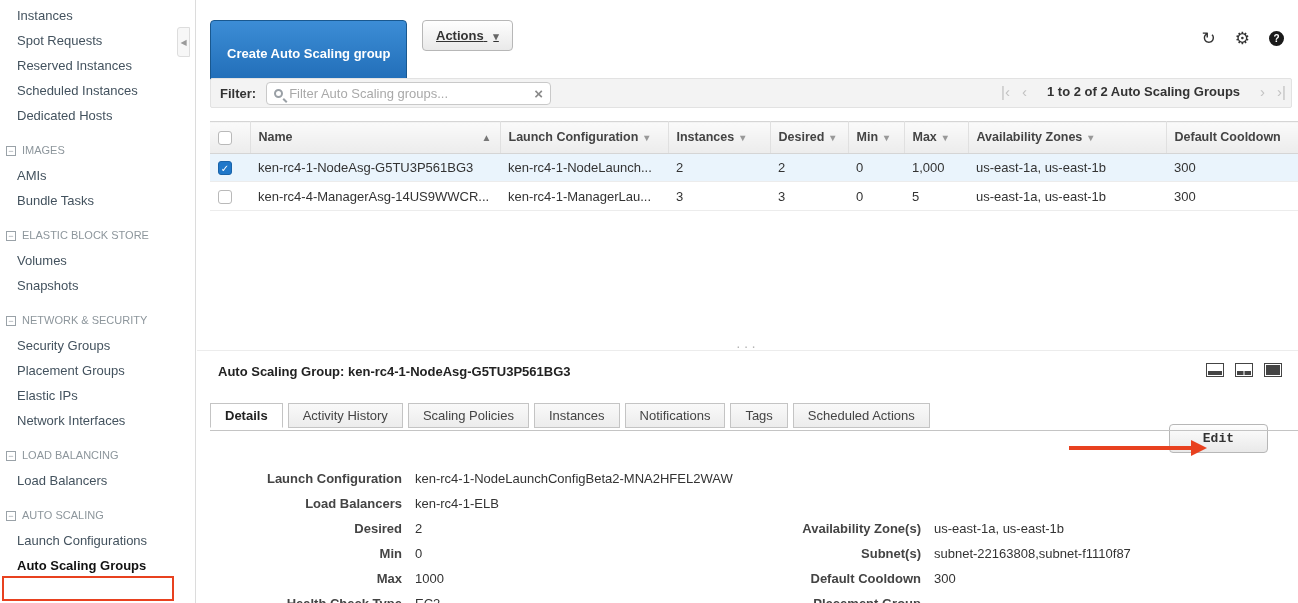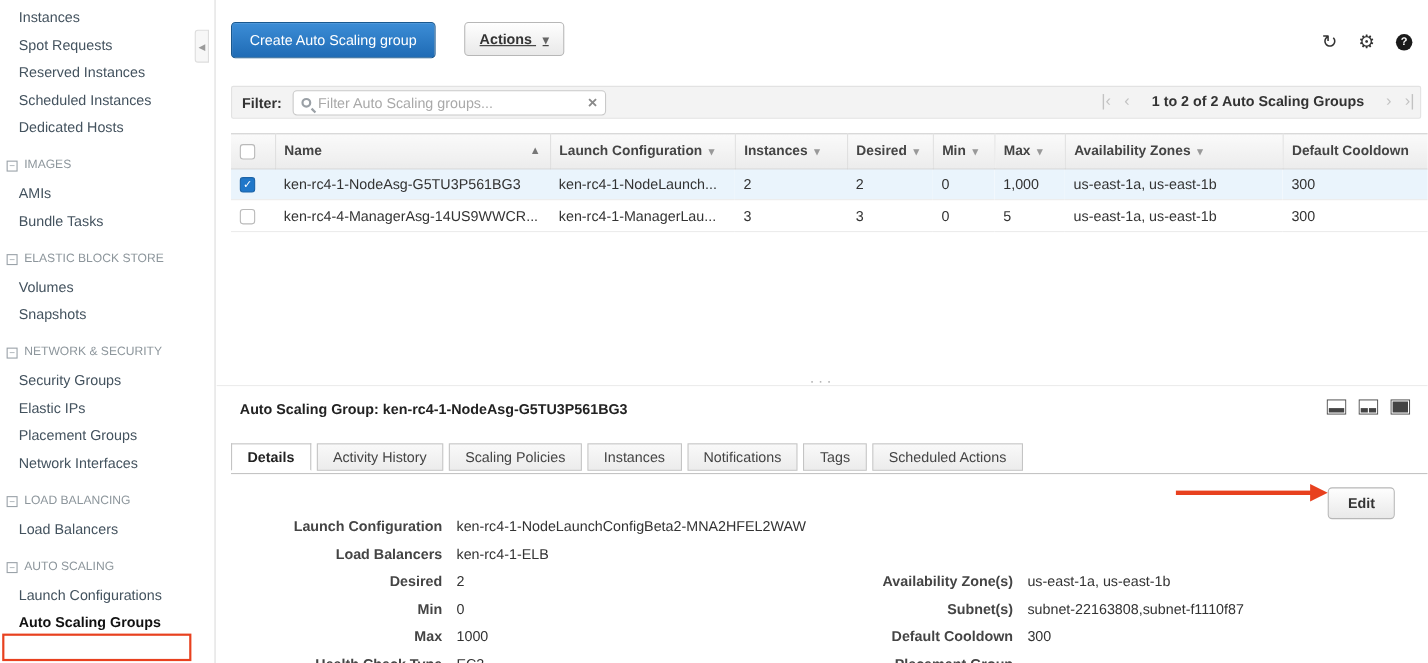--- a/index.html
+++ b/index.html
@@ -14,21 +14,21 @@
   .side-section { height:25px; line-height:25px; margin-top:10px; padding-left:6px; color:#8d969c; font-size:11px; display:flex; align-items:center; white-space:nowrap; cursor:pointer; }
   .minus-box { display:inline-block; width:10px; height:10px; border:1px solid #9aa2a8; color:#9aa2a8; font-size:9px; line-height:8px; text-align:center; margin-right:6px; flex:0 0 auto; }
   .collapse-handle { position:absolute; left:177px; top:27px; width:13px; height:30px; background:#f7f7f7; border:1px solid #ddd; border-radius:3px 0 0 3px; color:#9b9b9b; font-size:8px; display:flex; align-items:center; justify-content:center; cursor:pointer; }
 
   
   .annot-box { position:absolute; left:2px; top:576px; width:172px; height:25px; border:2px solid #e8411f; pointer-events:none; }
 
   
   .main { position:absolute; left:197px; top:0; width:1101px; height:603px; }
 
-  .btn-primary { position:absolute; left:13px; top:20px; padding:8px 16px; background:linear-gradient(#3c8dd6,#1f6bb5); border:1px solid #19588f; border-radius:4px; color:#fff; font-weight:normal; font-size:13px; cursor:pointer; }
+  .btn-primary { position:absolute; left:13px; top:20px; padding:25px 16px; background:linear-gradient(#3c8dd6,#1f6bb5); border:1px solid #19588f; border-radius:4px; color:#fff; font-weight:bold; font-size:13px; cursor:pointer; }
   .btn-gray { padding:7px 13px; background:linear-gradient(#fefefe,#e9e9e9); border:1px solid #b7b7b7; border-radius:4px; color:#333; font-weight:bold; font-size:13px; cursor:pointer; }
   .btn-actions { position:absolute; left:225px; top:20px;text-decoration:underline; }
   .btn-actions .caret { color:#666; font-size:11px; margin-left:6px; }
 
   .top-icons { position:absolute; right:14px; top:30px; display:flex; gap:19px; align-items:center; }
   .icon-refresh, .icon-gear { font-size:17px; color:#333; cursor:pointer; line-height:1; }
   .icon-help { width:15px; height:15px; border-radius:50%; background:#1a1a1a; color:#fff; font-size:10px; font-weight:bold; display:flex; align-items:center; justify-content:center; cursor:pointer; }
 
   
   .filter-bar { position:absolute; left:13px; right:6px; top:78px; height:30px; background:#f3f3f3; border:1px solid #e2e2e2; border-radius:2px; display:flex; align-items:center; }
@@ -63,21 +63,21 @@
   .pane-icons { position:absolute; right:16px; top:363px; display:flex; gap:11px; }
   .pane-icons svg { cursor:pointer; display:block; }
 
   .tabs { position:absolute; left:13px; top:403px; display:flex; z-index:2; }
   .tab { padding:4px 14px; background:linear-gradient(#f9f9f9,#ececec); border:1px solid #c4c4c4; border-left:none; color:#444; cursor:pointer; white-space:nowrap; }
   .tab:first-child { border-left:1px solid #c4c4c4; }
   .tab.active { background:#fff; border-bottom:1px solid #fff; font-weight:bold; color:#222; }
   .tab + .tab { margin-left:5px; border-left:1px solid #c4c4c4; }
   .tab-line { position:absolute; left:13px; right:0; top:430px; border-top:1px solid #c4c4c4; z-index:1; }
 
-  .btn-edit { position:absolute; right:30px; top:443px; padding:6px 17px; }
+  .btn-edit { position:absolute; right:30px; top:424px; padding:6px 33px;font-family:Liberation Mono, monospace; }
 
   .annot-arrow { position:absolute; left:872px; top:440px; width:142px; height:17px; pointer-events:none; }
   .annot-arrow .shaft { position:absolute; left:0; top:6px; width:124px; height:4px; background:#e8411f; }
   .annot-arrow .head { position:absolute; left:122px; top:0; width:0; height:0; border-top:8px solid transparent; border-bottom:8px solid transparent; border-left:16px solid #e8411f; }
 
   .fields-left { position:absolute; left:13px; top:466px; }
   .fields-right { position:absolute; left:536px; top:516px; }
   .field-row { display:flex; height:25px; align-items:center; }
   .fields-left .field-label { width:192px; text-align:right; font-weight:bold; color:#444; flex:0 0 auto; }
   .fields-right .field-label { width:188px; text-align:right; font-weight:bold; color:#444; flex:0 0 auto; }
@@ -107,22 +107,22 @@
       <span>ELASTIC BLOCK STORE</span>
     </div>
     <div class="side-link">Volumes</div>
     <div class="side-link">Snapshots</div>
 
     <div class="side-section">
       <span class="minus-box">−</span>
       <span>NETWORK &amp; SECURITY</span>
     </div>
     <div class="side-link">Security Groups</div>
+    <div class="side-link">Placement Groups</div>
     <div class="side-link">Elastic IPs</div>
-    <div class="side-link">Placement Groups</div>
     <div class="side-link">Network Interfaces</div>
 
     <div class="side-section">
       <span class="minus-box">−</span>
       <span>LOAD BALANCING</span>
     </div>
     <div class="side-link">Load Balancers</div>
 
     <div class="side-section">
       <span class="minus-box">−</span>

